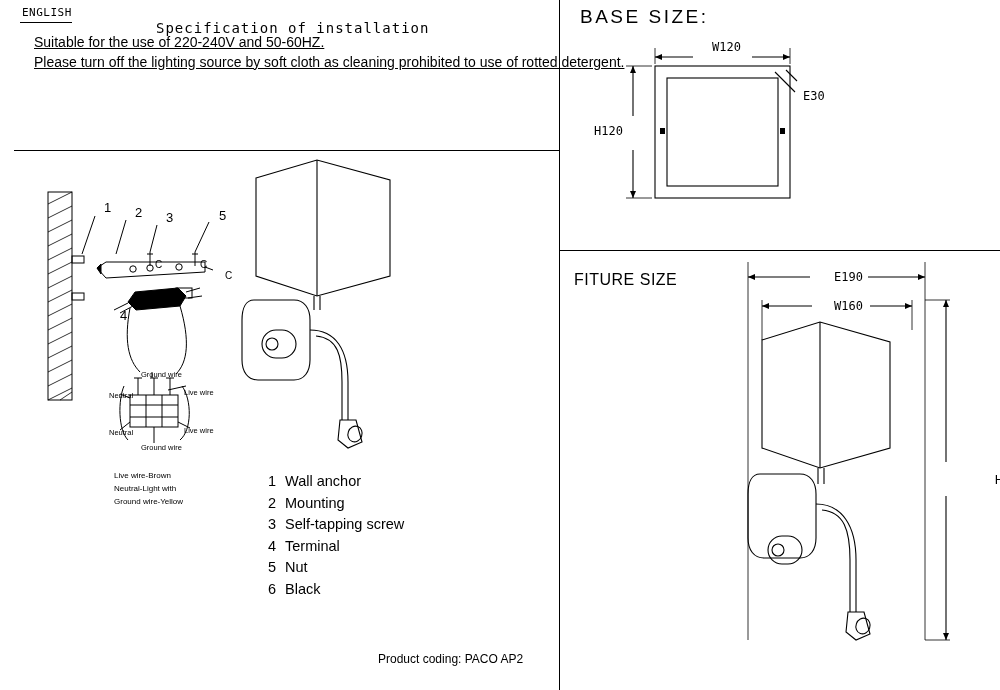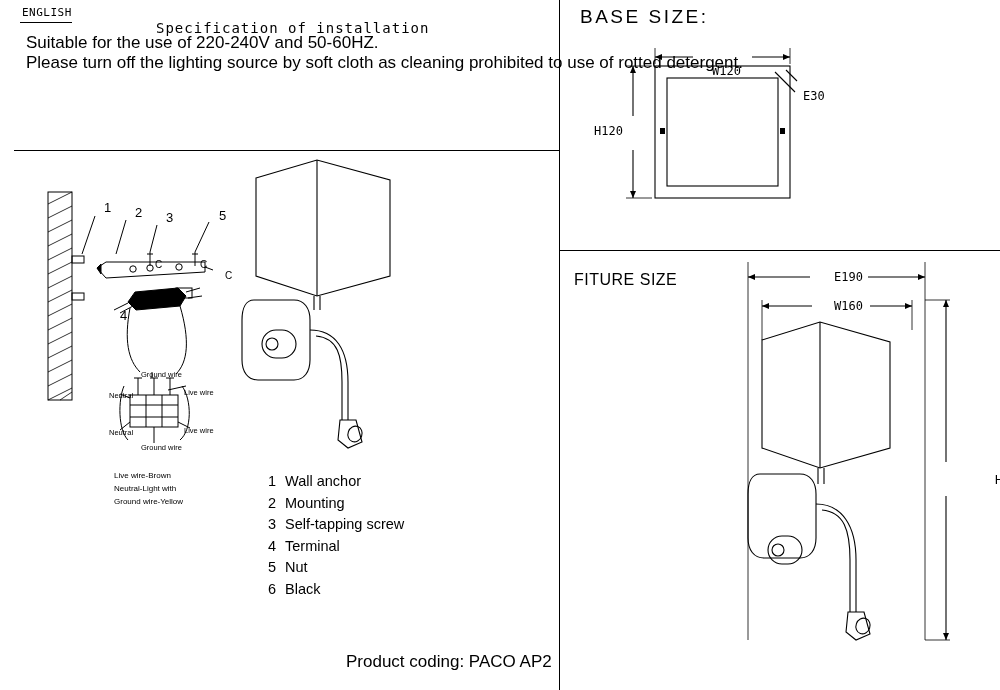--- a/index.html
+++ b/index.html
@@ -29,24 +29,25 @@
     width: 52px; height: 1px;
     background: #000;
   }
   #spec-title {
     left: 142px; top: 20px;
     font-family: "DejaVu Sans Mono", monospace;
     font-size: 14px;
     letter-spacing: 1px;
   }
   #instructions {
-    left: 12px; top: 33px;
+    left: 20px; top: 33px;
     width: 520px;
-    font-size: 17px;
+    font-size: 14px;
     line-height: 19.5px;
+    text-decoration: underline;
   }
   #instructions div { white-space: nowrap; }
 
   
   .hline { height: 1px; background: #000; }
   .vline { width: 1px; background: #000; }
   #div-top   { left: 0;   top: 150px; width: 545px; }
   #div-vert  { left: 545px; top: 0;   height: 250px; }
   #div-mid   { left: 545px; top: 250px; width: 455px; }
   #div-vert2 { left: 545px; top: 250px; height: 440px; }
@@ -96,31 +97,31 @@
   #co-3 { left: 152px; top: 210px; }
   #co-5 { left: 205px; top: 208px; }
   #co-4 { left: 106px; top: 308px; }
   .co-c { font-size: 10px; }
   #co-c1 { left: 141px; top: 259px; }
   #co-c2 { left: 186px; top: 259px; }
   #co-c3 { left: 211px; top: 270px; }
 
   
   .dim { font-family: "DejaVu Sans Mono", monospace; font-size: 12px; }
-  #dim-w120 { left: 698px; top: 64px; }
+  #dim-w120 { left: 698px; top: 40px; }
   #dim-h120 { left: 580px; top: 124px; }
   #dim-e30  { left: 789px; top: 89px; }
   #dim-e190 { left: 820px; top: 270px; }
   #dim-w160 { left: 820px; top: 299px; }
   #dim-h630 { left: 958px; top: 473px; padding-left: 23px; }
 
   
   #product-coding {
-    left: 332px; top: 652px;
-    font-size: 17px;
+    left: 364px; top: 652px;
+    font-size: 12px;
   }
 
   svg { position: absolute; left: 0; top: 0; overflow: visible; }
 </style>
 </head>
 <body>
 
 <div class="abs" id="lang-label">ENGLISH</div>
 <div class="abs" id="lang-underline"></div>
 <div class="abs" id="spec-title">Specification of installation</div>

